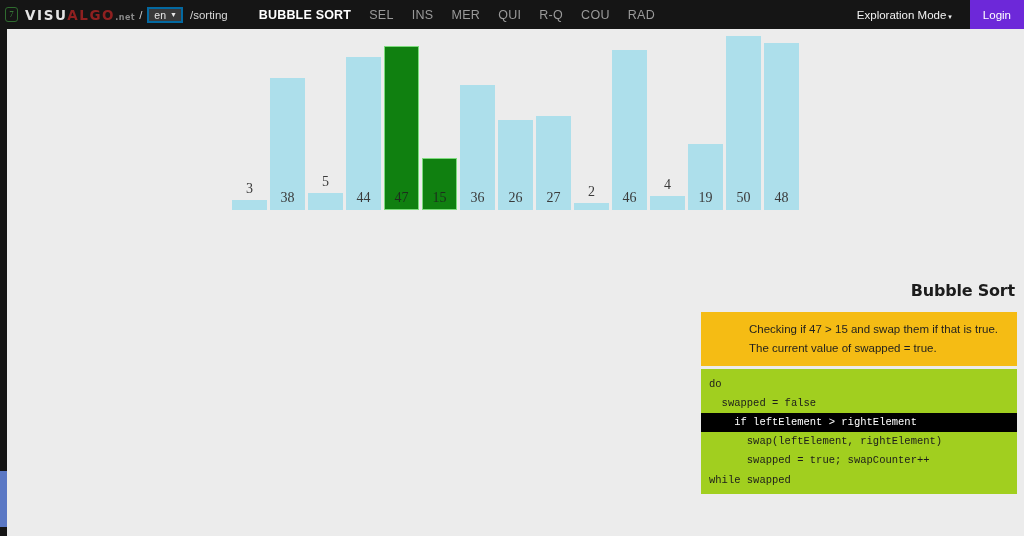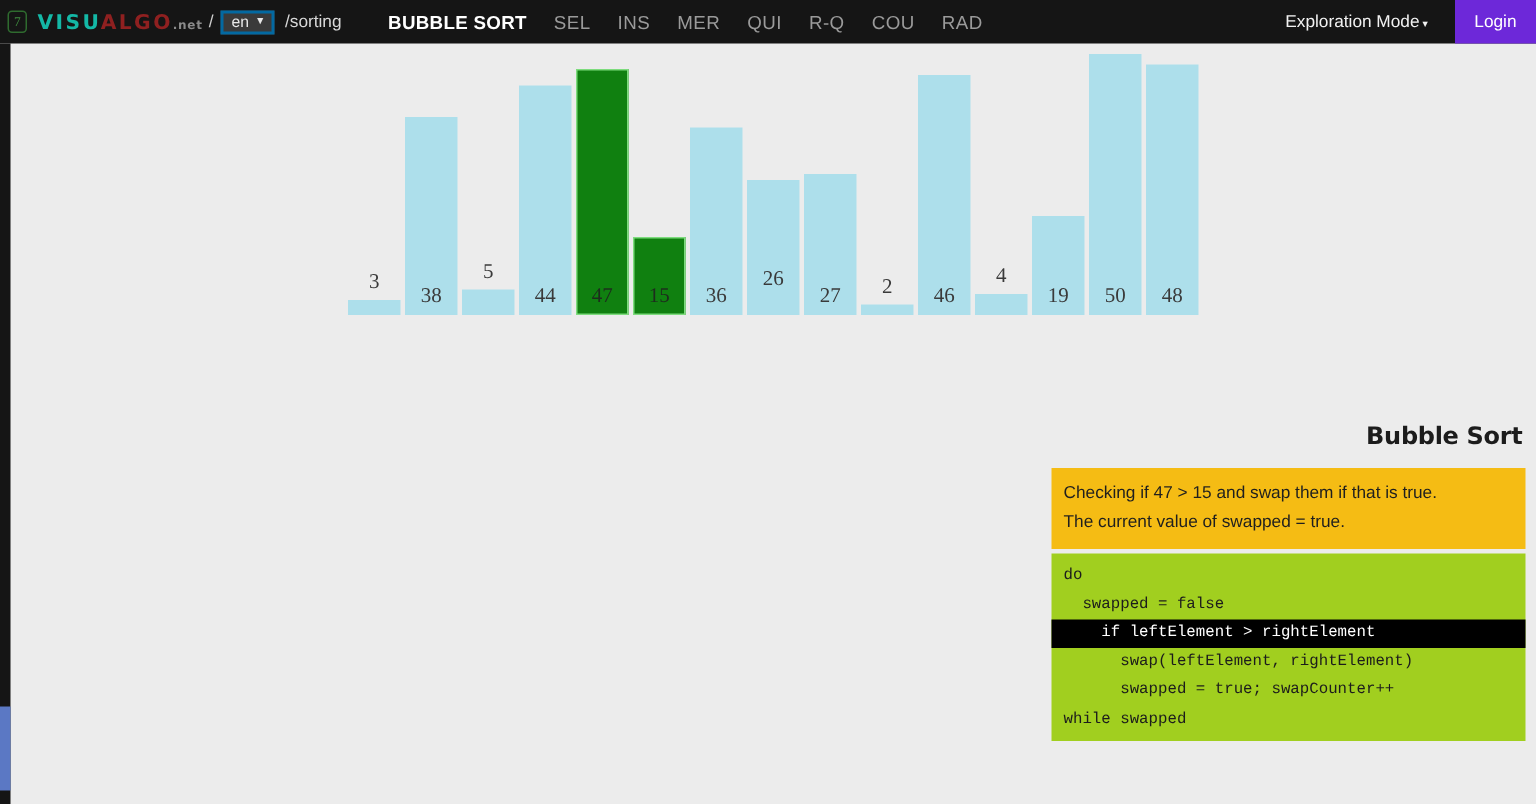--- a/index.html
+++ b/index.html
@@ -22,21 +22,21 @@
   .logo-badge {
     width: 13px; height: 15px; margin-right: 7px;
     border: 1px solid #2f6b2f; border-radius: 3px;
     color: #3f8f3f; font-size: 9px; line-height: 13px;
     text-align: center; font-family: "Liberation Serif", serif;
   }
   .logo-text {
     font-family: "DejaVu Sans", sans-serif;
     font-size: 13.5px; font-weight: bold; letter-spacing: 1.6px;
   }
-  .logo-visu { color: #14b8a6; }
+  .logo-visu { color: #e5e5e5; }
   .logo-algo { color: #8f2020; }
   .logo-net { color: #8a8a8a; font-size: 8px; letter-spacing: .5px; }
   .logo-slash { color: #cfcfcf; font-size: 11.5px; margin: 0 5px 0 4px; }
   #lang-select {
     background: #3a3a3a; border: 2px solid #0369a1;
     color: #e8e8e8; font-size: 10.5px;
     padding: 1px 4px 1px 5px; display: flex; align-items: center; gap: 4px;
     height: 16px;
   }
   #lang-select .caret { font-size: 7px; }
@@ -107,21 +107,21 @@
     text-align: right; padding-right: 2px;
     font-size: 16px; font-weight: bold; color: #1c1c1c;
     font-family: "DejaVu Sans", sans-serif;
     letter-spacing: -.2px;
   }
   #status-box {
     margin-top: 12px; background: #f5bc14;
     padding: 8px 8px 9px 8px;
     font-size: 11.5px; color: #1f1f1f; line-height: 1.62;
   }
-  #status-box .line { white-space: nowrap; }
+  #status-box .line { white-space: nowrap; margin-left: 40px; }
   #code-box {
     margin-top: 3px; background: #a1cf1f;
     padding: 5px 0 5px 0;
     font-family: "Liberation Mono", "DejaVu Sans Mono", monospace;
     font-size: 10.5px; color: #1c1c1c;
   }
   .code-line {
     padding: 2.5px 0 2.5px 8px;
     white-space: pre;
     line-height: 1.35;
@@ -197,21 +197,21 @@
       <div class="bar-slot" style="left: 190px; height: 203px;">
         <div class="bar-rect highlight" style="height: 52px; background: rgb(16, 128, 16); border-color: rgb(125, 220, 125);"></div>
         <div class="bar-label inside on-green" style="bottom: 4px;">15</div>
       </div>
       <div class="bar-slot" style="left: 228px; height: 181px;">
         <div class="bar-rect" style="height: 125px; background: rgb(173, 223, 235);"></div>
         <div class="bar-label inside" style="bottom: 4px;">36</div>
       </div>
       <div class="bar-slot" style="left: 266px; height: 181px;">
         <div class="bar-rect" style="height: 90px; background: rgb(173, 223, 235);"></div>
-        <div class="bar-label inside" style="bottom: 15px;">26</div>
+        <div class="bar-label inside" style="bottom: 4px;">26</div>
       </div>
       <div class="bar-slot" style="left: 304px; height: 181px; margin-top: 32px;">
         <div class="bar-rect" style="height: 94px; background: rgb(173, 223, 235);"></div>
         <div class="bar-label inside" style="bottom: 4px;">27</div>
       </div>
       <div class="bar-slot" style="left: 342px; height: 181px;">
         <div class="bar-rect" style="height: 7px; background: rgb(173, 223, 235);"></div>
         <div class="bar-label outside" style="bottom: 10px; color: rgb(58, 58, 58);">2</div>
       </div>
       <div class="bar-slot" style="left: 380px; height: 181px;">

